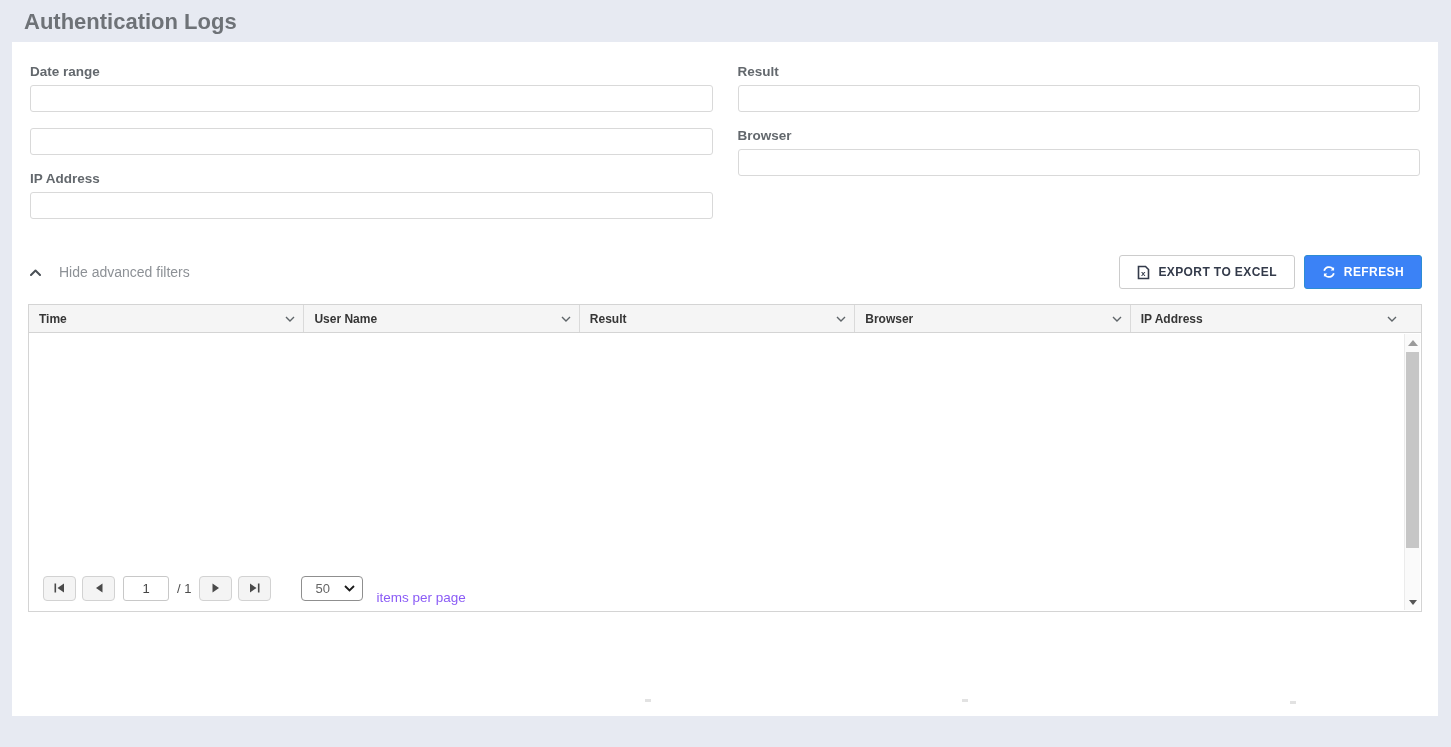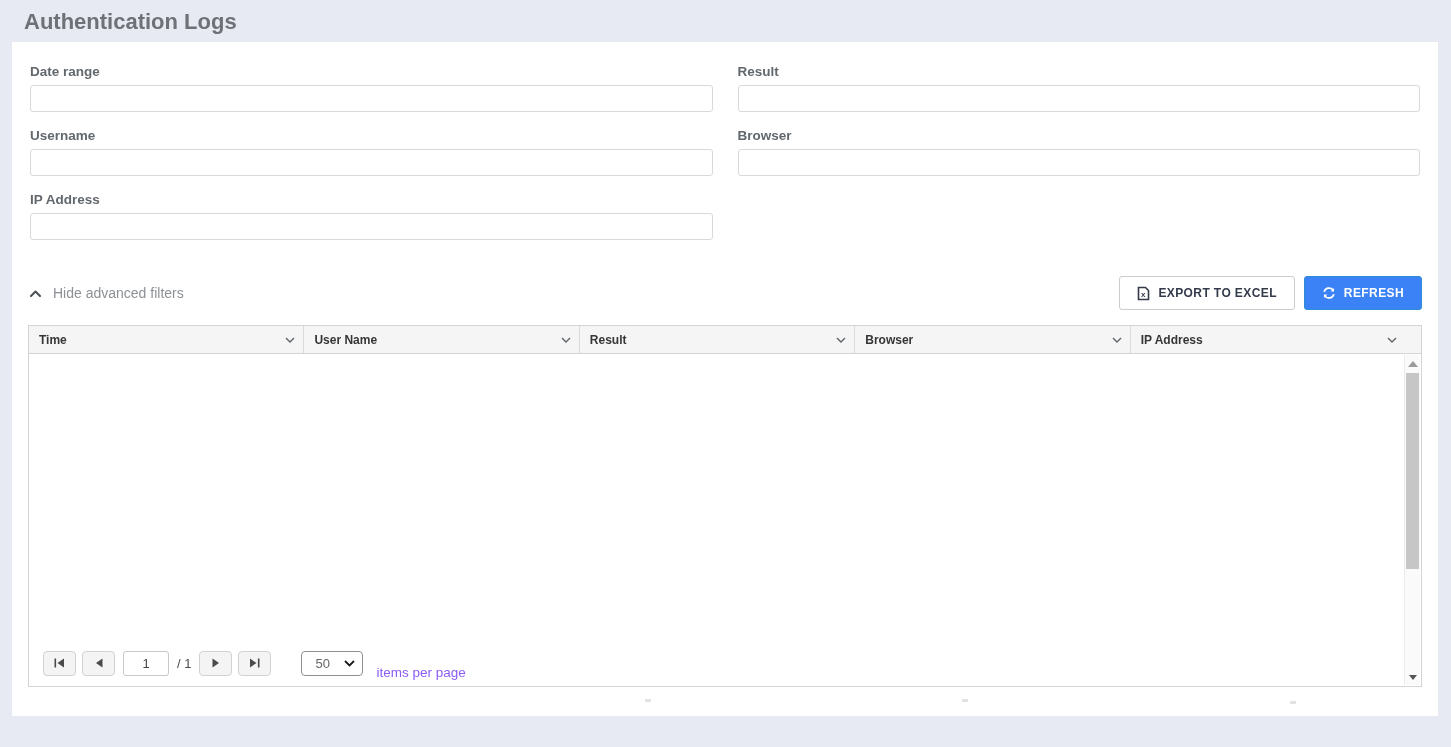--- a/index.html
+++ b/index.html
@@ -53,21 +53,21 @@
   .toolbar-row {
     margin-top: 20px;
     padding: 0 16px 0 18px;
     display: flex;
     align-items: center;
     justify-content: space-between;
   }
   .advanced-toggle {
     display: inline-flex;
     align-items: center;
-    gap: 12px;
+    gap: 18px;
     font-size: 14px;
     color: #8d9196;
     cursor: pointer;
   }
   .toolbar-buttons { display: flex; gap: 9px; }
   .btn {
     height: 34px;
     display: inline-flex;
     align-items: center;
     gap: 8px;
@@ -86,21 +86,21 @@
   .btn-refresh {
     background: #3b82f6;
     border: 1px solid #2d8cd3;
     color: #ffffff;
   }
   
   .grid-wrap { padding: 15px 16px 0 16px; }
   .grid {
     position: relative;
     border: 1px solid #d4d4d4;
-    height: 362px;
+    height: 308px;
     background: #fff;
     display: flex;
     flex-direction: column;
   }
   .grid-header {
     height: 28px;
     background: #f5f5f5;
     border-bottom: 1px solid #d4d4d4;
     display: flex;
     padding-right: 16px;
@@ -207,21 +207,20 @@
 
 <div class="card">
 
   <div class="filters">
     <div class="col">
       <div class="field">
         <label>Date range</label>
         <input type="text" value="" style="">
       </div>
       <div class="field">
-        <label>Username</label>
         <input type="text" value="" style="">
       </div>
       <div class="field">
         <label>IP Address</label>
         <input type="text" value="" style="">
       </div>
     </div>
     <div class="col">
       <div class="field">
         <label>Result</label>

